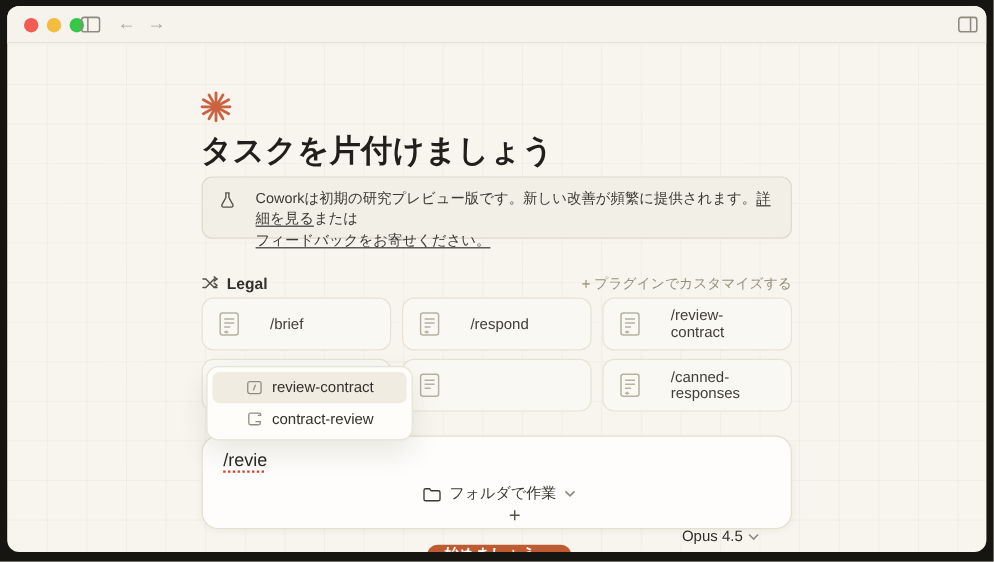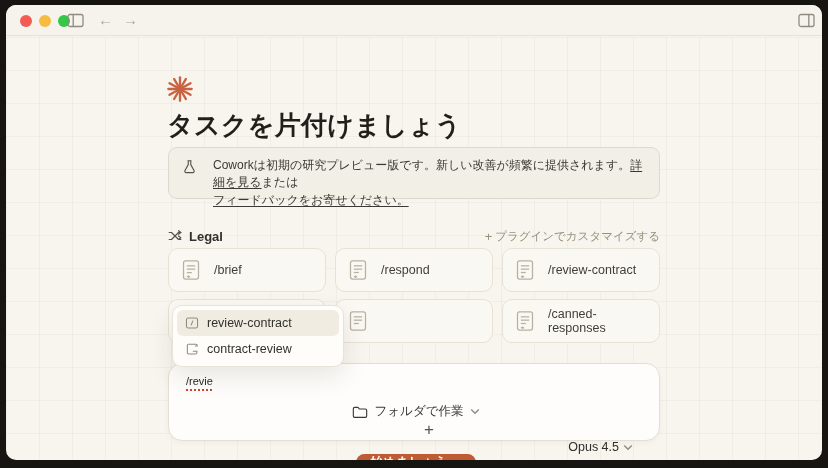--- a/index.html
+++ b/index.html
@@ -46,44 +46,44 @@
 
   .section-head { position:absolute; left:162px; top:190px; width:492px; height:18px;
                   display:flex; align-items:center; }
   .section-title { font-size:13px; font-weight:700; color:#33312b; margin-left:7px; }
   .shuffle { color:#55524a; }
   .customize { margin-left:auto; font-size:11.5px; color:#95917f; display:flex; align-items:center; gap:3px; cursor:pointer; }
   .customize .plus-glyph { font-size:13px; }
 
   .card { position:absolute; width:158px; height:44px; background:#faf8f2;
           border:1px solid #e6e2d6; border-radius:10px; display:flex; align-items:center;
-          padding:0 12px; gap:13px; }
+          padding:0 12px; gap:24px; }
   .card .doc { color:#b6b1a3; flex:0 0 auto; }
   .card-label { font-size:12.5px; color:#403e37; }
 
   
   .dropdown { position:absolute; left:166px; top:268px; width:172px; background:#fefdfa;
               border:1px solid #e7e3d8; border-radius:10px; padding:4px;
               box-shadow:0 10px 24px rgba(40,35,20,0.10); z-index:8; }
   .dd-item { height:26px; display:flex; align-items:center; gap:8px; padding:0 8px;
-             border-radius:6px; font-size:12.5px; color:#33312c; cursor:pointer; }
+             border-radius:6px; font-size:12.5px; color:#33312c; cursor:pointer;justify-content:center; }
   .dd-item.selected { background:#f0ece2; }
   .dd-item .dd-ic { color:#8f8b80; }
 
   
   .tooltip { position:absolute; left:342px; top:267px; width:152px; background:#3e3d39;
              border-radius:8px; padding:7px 10px 8px; z-index:9; }
   .tooltip-text { color:#f3f1ec; font-size:10.5px; line-height:1.32; }
   .tooltip-src { color:#9b978c; font-size:10.5px; margin-top:3px; }
 
   
   .composer { position:absolute; left:162px; top:326px; width:492px; height:78px;
               background:#fefdfb; border:1px solid #e3dfd3; border-radius:14px;
               box-shadow:0 2px 6px rgba(40,35,20,0.04); z-index:4; }
-  .composer-input { position:absolute; left:17px; top:11px; font-size:11px; color:#2a2924;
+  .composer-input { position:absolute; left:17px; top:11px; font-size:15px; color:#2a2924;
                     text-decoration:underline dotted 2px #d0442c; text-underline-offset:4px; }
   .composer-bottom { position:absolute; left:16px; right:12px; bottom:9px; height:28px;
                      display:flex; align-items:center;flex-direction:column; }
   .folder-btn { display:flex; align-items:center; gap:7px; font-size:12.5px; color:#3b3933; cursor:pointer; }
   .folder-btn .chev, .model-btn .chev { color:#8f8b80; }
   .plus-btn { margin-left:26px; font-size:17px; color:#55524a; font-weight:400; cursor:pointer; }
   .model-btn { margin-left:auto; display:flex; align-items:center; gap:4px;
                font-size:12.5px; color:#2f2d28; cursor:pointer; margin-right:14px; }
   .start-btn { height:28px; padding:0 15px; background:#bf5b32; border:none; border-radius:14px;
                color:#fff; font-size:12.5px; font-weight:600; display:flex; align-items:center;

